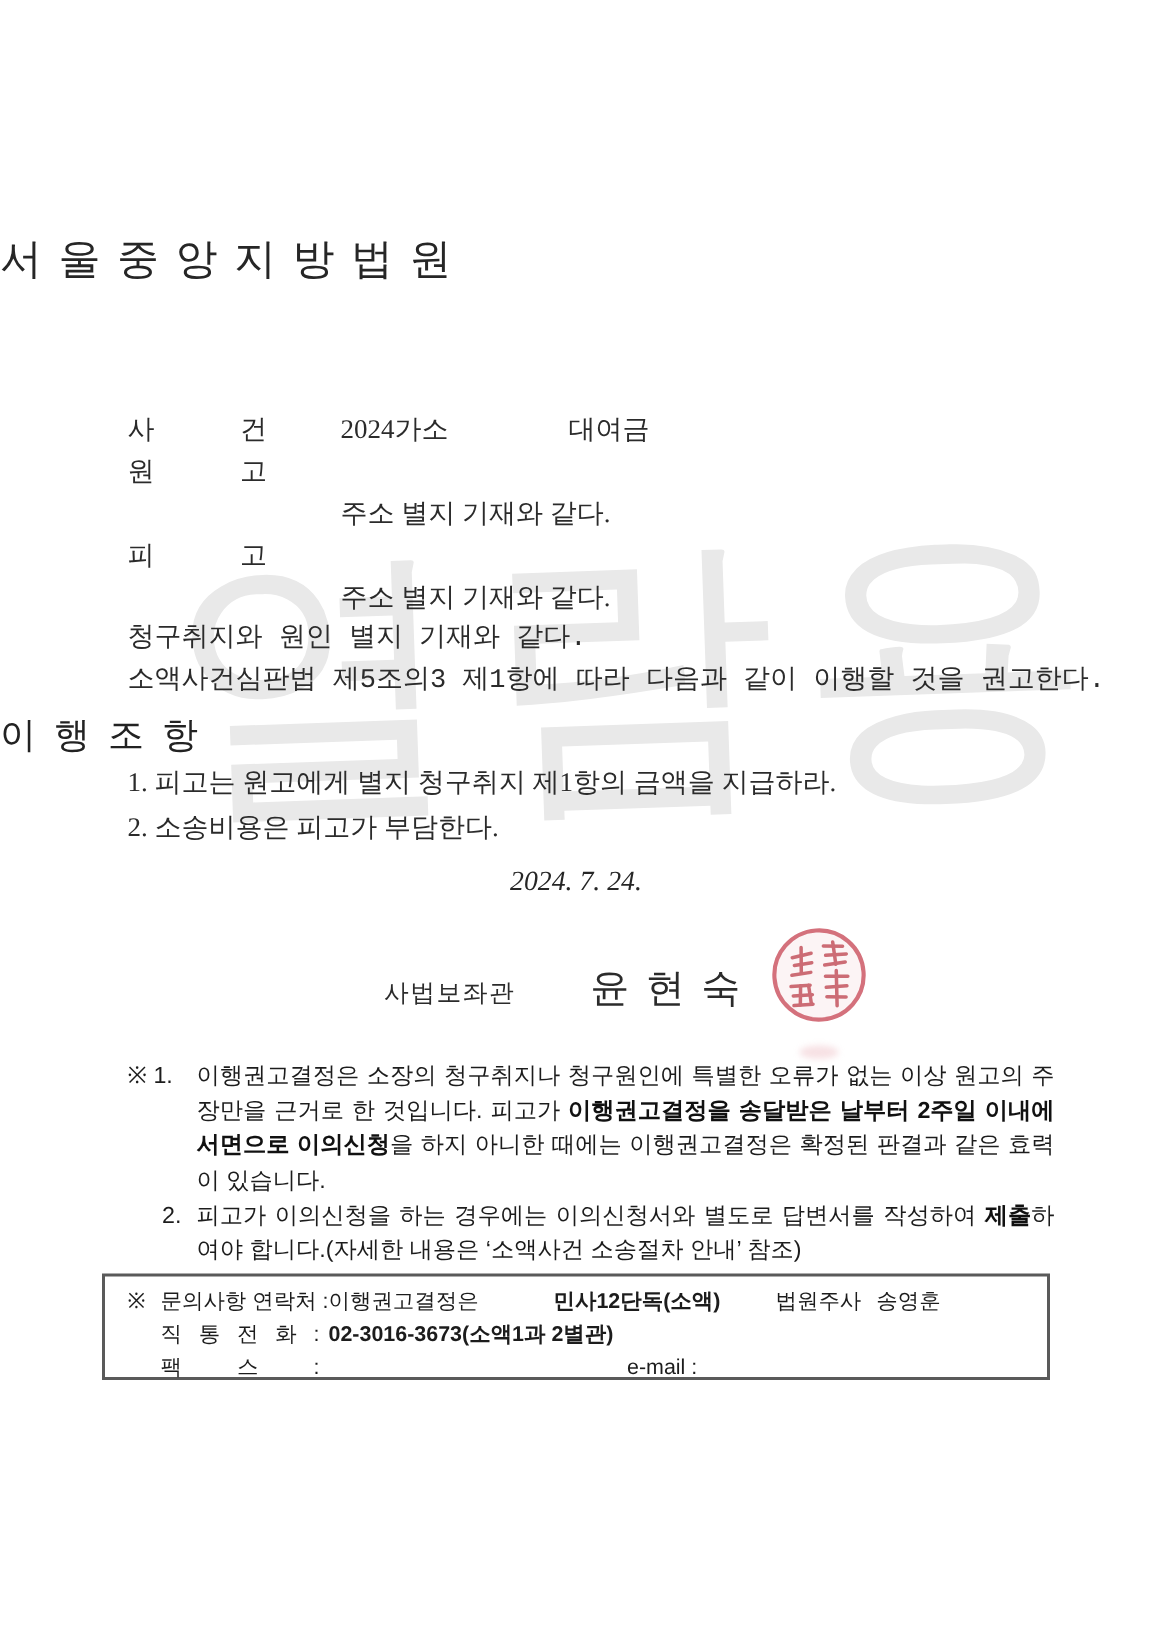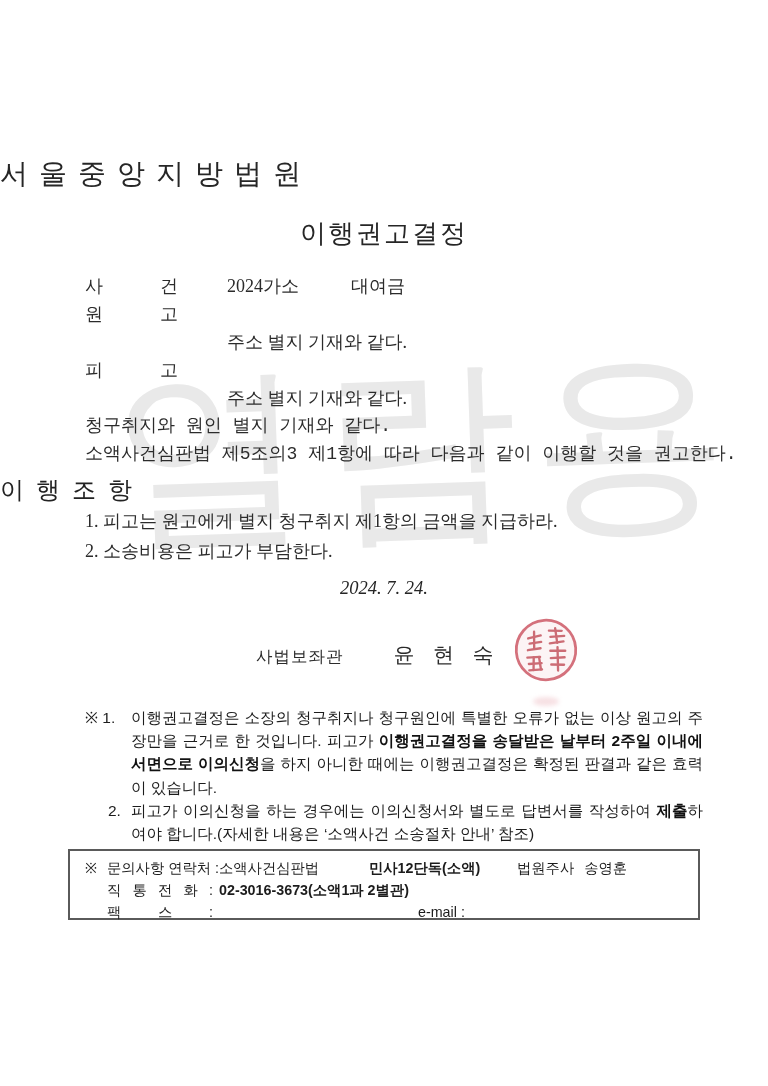--- a/index.html
+++ b/index.html
@@ -28,41 +28,41 @@
   }
 
   
   .case-block { position:absolute; top:272px; left:85px; width:618px;
     font-size:18px; line-height:28px; }
   .case-row { height:28px; white-space:nowrap; }
   .lbl {
     display:inline-block; width:93px; text-align:justify; text-align-last:justify;
   }
   .val { margin-left:49px; }
-  .val2 { margin-left:52px; }
+  .val2 { margin-left:80px; }
   .addr { margin-left:142px; height:28px; }
   .plain-row { height:28px; white-space:nowrap;font-family:Liberation Mono, monospace; }
 
   
   .order-heading {
     position:absolute; top:474px; left:0; width:100%; text-align:left;
     font-size:24px; font-weight:normal; letter-spacing:3px; color:#222;
   }
   .order-items { position:absolute; top:506px; left:85px; width:618px;
     font-size:18px; line-height:30px; }
   .date-line {
     position:absolute; top:578px; left:0; width:100%; text-align:center;
     font-size:18.5px; color:#262626;font-style:italic;
   }
 
   
   .signer { position:absolute; top:641px; left:256px; white-space:nowrap; }
   .signer-title { font-size:16.5px; letter-spacing:1px; }
   .signer-name {
-    display:inline-block; width:100px; margin-left:50px; font-size:21px;
+    display:inline-block; width:100px; margin-left:50px; font-size:26px;
     text-align:justify; text-align-last:justify; vertical-align:baseline;
   }
   .seal { position:absolute; top:616px; left:512px; width:68px; height:68px;
     transform:rotate(-4deg); }
   .seal-smudge {
     position:absolute; top:697px; left:533px; width:26px; height:9px;
     background:rgba(231,170,177,0.35); border-radius:50%; filter:blur(2px);
   }
 
   
@@ -98,21 +98,20 @@
 </head>
 <body>
 
 <div class="page">
 
   <div class="watermark">열람용</div>
 
   <div class="content">
 
     <div class="court-title">서 울 중 앙 지 방 법 원</div>
-    <div class="doc-title">이행권고결정</div>
 
     <div class="case-block">
       <div class="case-row">
         <span class="lbl">사 건</span><span class="val">2024가소</span><span class="val2">대여금</span>
       </div>
       <div class="case-row">
         <span class="lbl">원 고</span>
       </div>
       <div class="addr">주소 별지 기재와 같다.</div>
       <div class="case-row">
@@ -164,21 +163,21 @@
       <div class="note">
         <span class="note-marker">※ 1.</span><span>이행권고결정은 소장의 청구취지나 청구원인에 특별한 오류가 없는 이상 원고의 주장만을 근거로 한 것입니다.  피고가 </span><span class="nb">이행권고결정을 송달받은 날부터 2주일 이내에 서면으로 이의신청</span><span>을 하지 아니한 때에는 이행권고결정은 확정된 판결과 같은 효력이 있습니다.</span>
       </div>
       <div class="note">
         <span class="note-marker m2">2.</span><span>피고가 이의신청을 하는 경우에는 이의신청서와 별도로 답변서를 작성하여 </span><span class="nb">제출</span><span>하여야 합니다.(자세한 내용은 ‘소액사건 소송절차 안내’ 참조)</span>
       </div>
     </div>
 
     <div class="contact-box">
       <div class="cb-row">
-        <span class="cb-marker">※</span><span class="cb-label">문의사항 연락처 :</span><span class="cb-val"><span class="cb-court">소액사건심판법</span><span class="cb-division">민사12단독(소액)</span><span class="cb-clerk">법원주사 송영훈</span></span>
+        <span class="cb-marker">※</span><span class="cb-label">문의사항 연락처 :</span><span class="cb-val"><span class="cb-court">이행권고결정은</span><span class="cb-division">민사12단독(소액)</span><span class="cb-clerk">법원주사 송영훈</span></span>
       </div>
       <div class="cb-row">
         <span class="cb-marker"></span><span class="cb-label">직 통 전 화 :</span><span class="cb-val cb-phone">02-3016-3673(소액1과 2별관)</span>
       </div>
       <div class="cb-row">
         <span class="cb-marker"></span><span class="cb-label">팩 스 :</span><span class="cb-email">e-mail :</span>
       </div>
     </div>
 
   </div>

